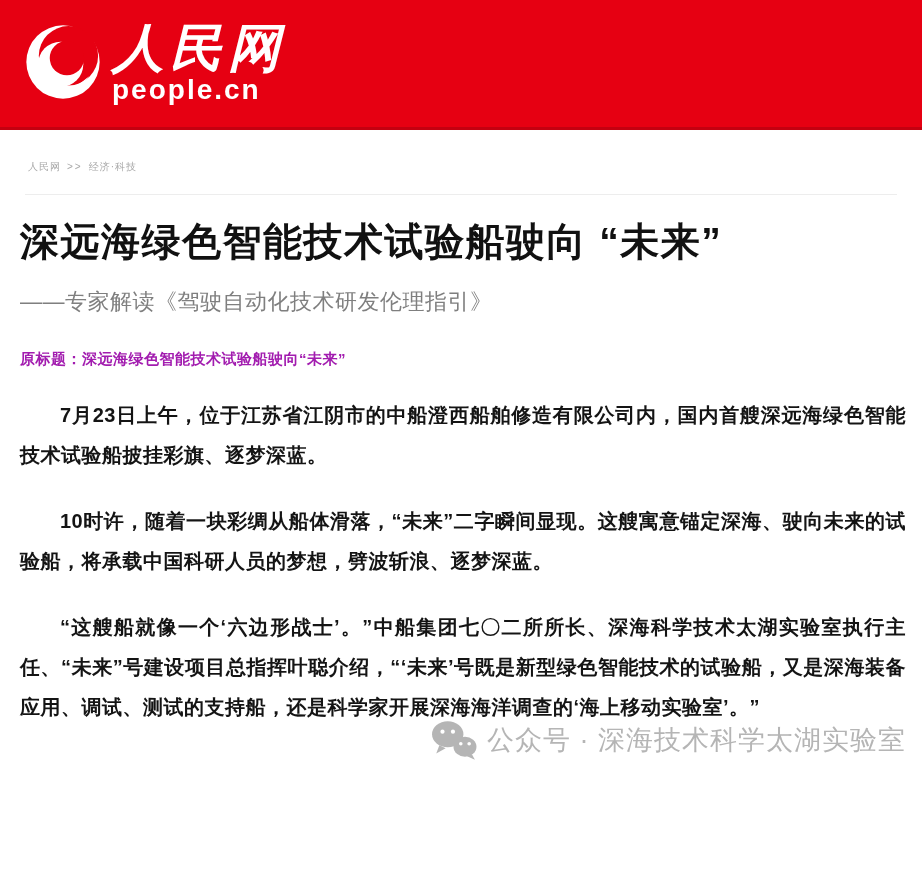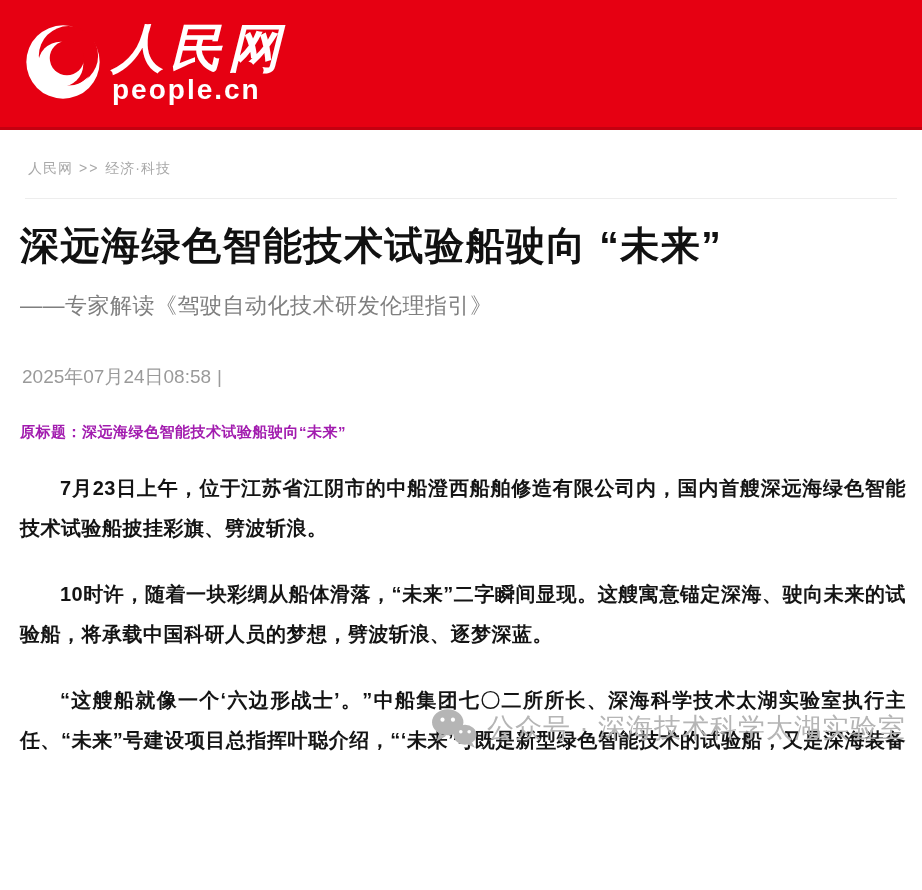--- a/index.html
+++ b/index.html
@@ -37,21 +37,21 @@
     color: #ffffff;
     font-size: 28px;
     font-weight: 700;
     letter-spacing: 2px;
     margin-top: -2px;
   }
 
   
   .breadcrumb {
     margin: 30px 0 0 28px;
-    font-size: 14px;
+    font-size: 10px;
     color: #a8a8a8;
     letter-spacing: 1px;
   }
   .breadcrumb a { color: #a8a8a8; text-decoration: none; }
   .crumb-sep { margin: 0 6px; letter-spacing: 2px; }
 
   .rule {
     border: 0;
     border-top: 1px solid #ededed;
     margin: 20px 25px 0 25px;
@@ -97,21 +97,21 @@
     color: #141414;
     text-indent: 2em;
     letter-spacing: 0.5px;
     text-align: justify;
   }
 
   
   .watermark {
     position: absolute;
     right: 16px;
-    bottom: 12px;
+    bottom: 0;
     display: flex;
     align-items: center;
     gap: 10px;
     color: #b5b5b5;
   }
   .wechat-svg { width: 46px; height: 40px; }
   .watermark-text {
     font-size: 27px;
     letter-spacing: 1px;
   }
@@ -140,27 +140,24 @@
   <nav class="breadcrumb">
     <a href="#">人民网</a><span class="crumb-sep">&gt;&gt;</span><a href="#">经济·科技</a>
   </nav>
 
   <hr class="rule">
 
   <main class="article">
     <h1 class="article-title">深远海绿色智能技术试验船驶向 “未来”</h1>
     <p class="article-subtitle">——专家解读《驾驶自动化技术研发伦理指引》</p>
 
-    <div class="meta">
-      <span>2025年07月24日08:58</span><span class="pipe">|</span>
-    </div>
 
     <p class="orig-title">原标题：深远海绿色智能技术试验船驶向“未来”</p>
 
-    <p class="body-para">7月23日上午，位于江苏省江阴市的中船澄西船舶修造有限公司内，国内首艘深远海绿色智能技术试验船披挂彩旗、劈波斩浪。</p>
+    <p class="body-para">7月23日上午，位于江苏省江阴市的中船澄西船舶修造有限公司内，国内首艘深远海绿色智能技术试验船披挂彩旗、逐梦深蓝。</p>
     <p class="body-para">10时许，随着一块彩绸从船体滑落，“未来”二字瞬间显现。这艘寓意锚定深海、驶向未来的试验船，将承载中国科研人员的梦想，劈波斩浪、逐梦深蓝。</p>
     <p class="body-para">“这艘船就像一个‘六边形战士’。”中船集团七〇二所所长、深海科学技术太湖实验室执行主任、“未来”号建设项目总指挥叶聪介绍，“‘未来’号既是新型绿色智能技术的试验船，又是深海装备应用、调试、测试的支持船，还是科学家开展深海海洋调查的‘海上移动实验室’。”</p>
     <p class="body-para">总长110.8米的“未来”号，满载排水量7000吨，最大航速超15节，定员80人，续航力大于1万海里，自持力超60天，具备无限航区航行能力。</p>
   </main>
 
   <div class="watermark">
     <svg class="wechat-svg" viewBox="0 0 44 38">
       <ellipse cx="16" cy="13.5" rx="15" ry="12.5" fill="#b5b5b5"></ellipse>
       <path d="M8 24 L5 32 L14 27 Z" fill="#b5b5b5"></path>
       <circle cx="11" cy="11" r="2" fill="#ffffff"></circle>

